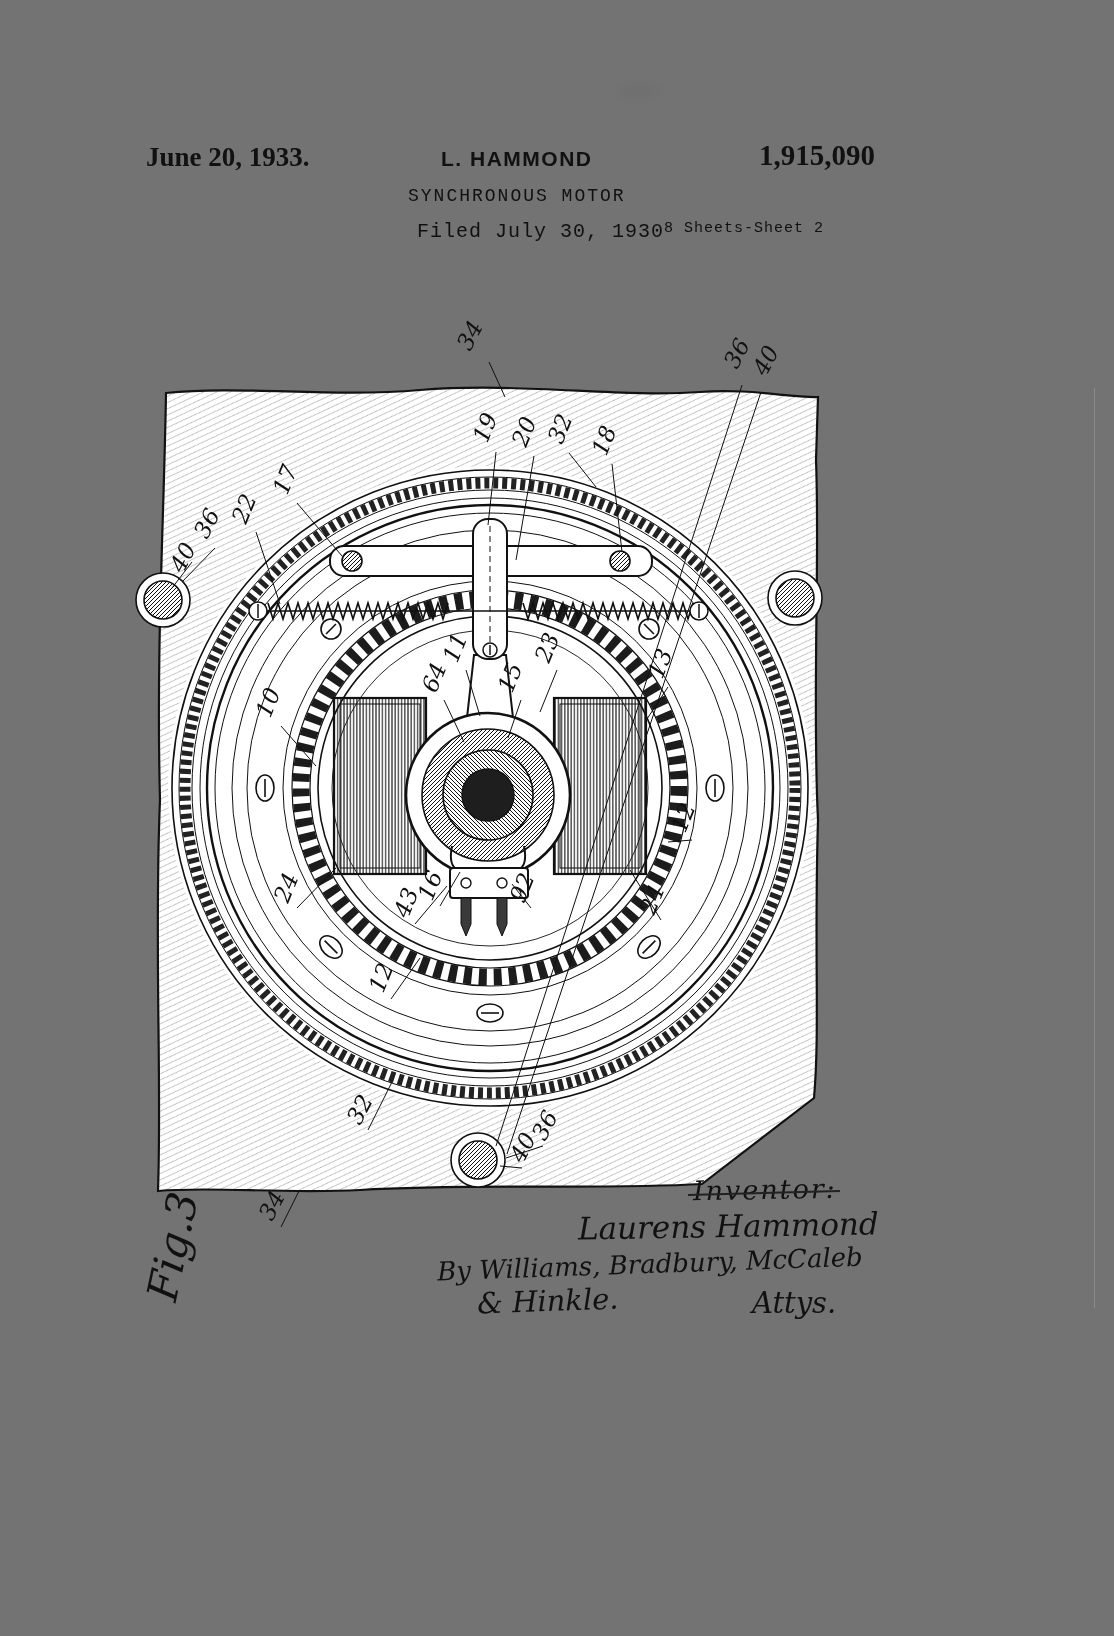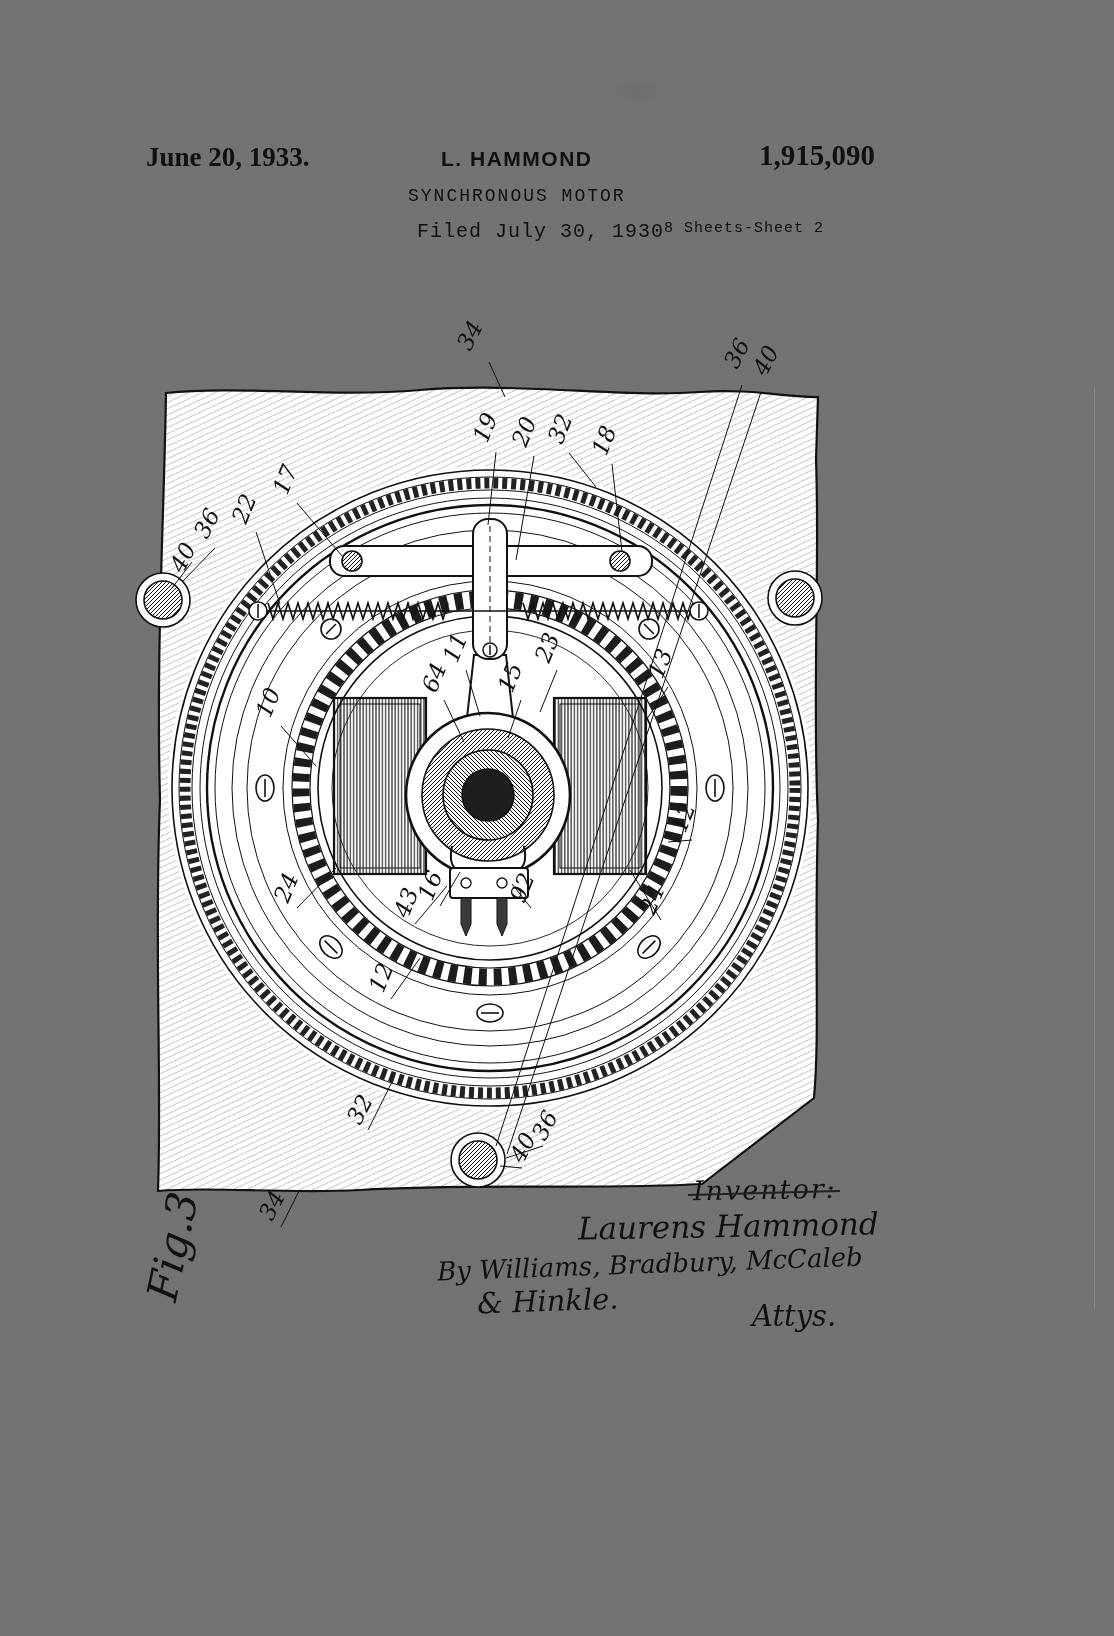--- a/index.html
+++ b/index.html
@@ -11,21 +11,21 @@
   .hdr-num{left:716px;top:139px;font-size:29px;font-weight:700;margin-left:43px;}
   .hdr-title{left:408px;top:186px;font-family:"Liberation Mono",monospace;font-size:18px;letter-spacing:2px;}
   .hdr-filed{left:417px;top:220px;font-family:"Liberation Mono",monospace;font-size:20px;letter-spacing:1px;}
   .hdr-sheet{left:664px;top:220px;font-family:"Liberation Mono",monospace;font-size:15px;letter-spacing:1px;}
   .sig{position:absolute;font-family:"DejaVu Serif",serif;font-style:italic;white-space:nowrap;}
   .sig-inv{left:693px;top:1174px;font-size:27px;letter-spacing:2px;transform:rotate(-1deg);}
   .sig-strike{left:688px;top:1192px;width:152px;height:2px;background:#222;transform:rotate(-1.5deg);position:absolute;}
   .sig-name{left:578px;top:1208px;font-size:31px;transform:rotate(-1deg);}
   .sig-l1{left:437px;top:1249px;font-size:26px;transform:rotate(-2deg);}
   .sig-l2{left:477px;top:1284px;font-size:29px;transform:rotate(-2deg);}
-  .sig-attys{left:752px;top:1286px;font-size:29px;margin-top:13px;}
+  .sig-attys{left:752px;top:1286px;font-size:29px;}
   .figcap{position:absolute;left:118px;top:1222px;font-family:"DejaVu Serif",serif;font-style:italic;
           font-size:42px;transform:rotate(-78deg);transform-origin:center;}
   .scanline{position:absolute;left:1094px;top:388px;width:1px;height:920px;background:#9a9a9a;opacity:.6;}
   .smudge{position:absolute;left:608px;top:78px;width:60px;height:26px;border-radius:50%;
           background:radial-gradient(closest-side,rgba(100,100,100,.28),rgba(120,120,120,0));}
   svg text.reflabel{font-family:"DejaVu Serif",serif;font-style:italic;font-size:23px;fill:#111;}
 </style>
 </head>
 <body>
 

